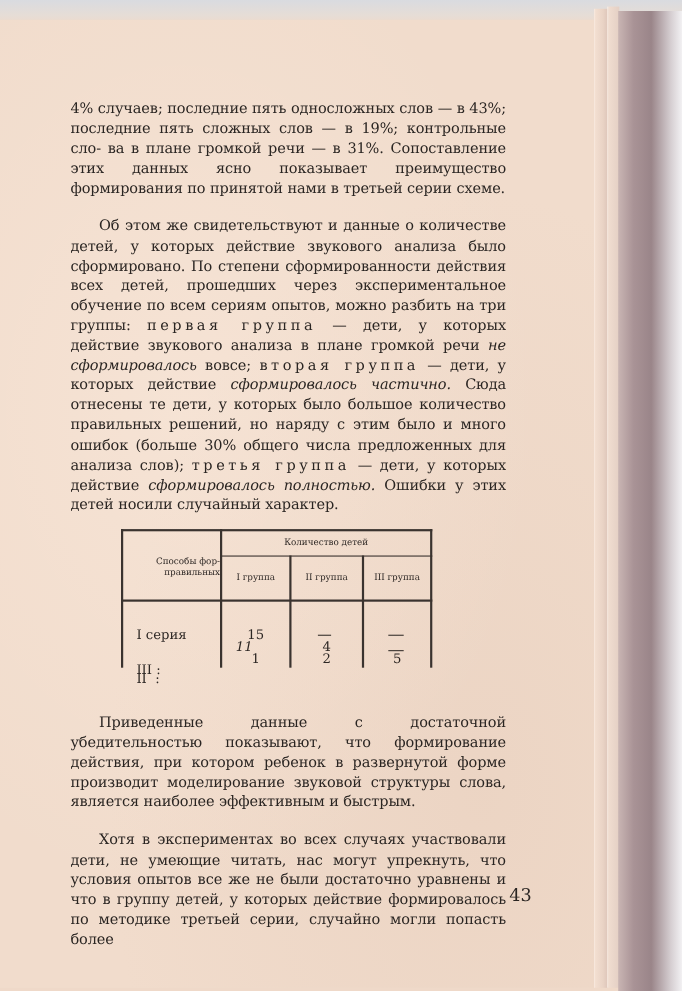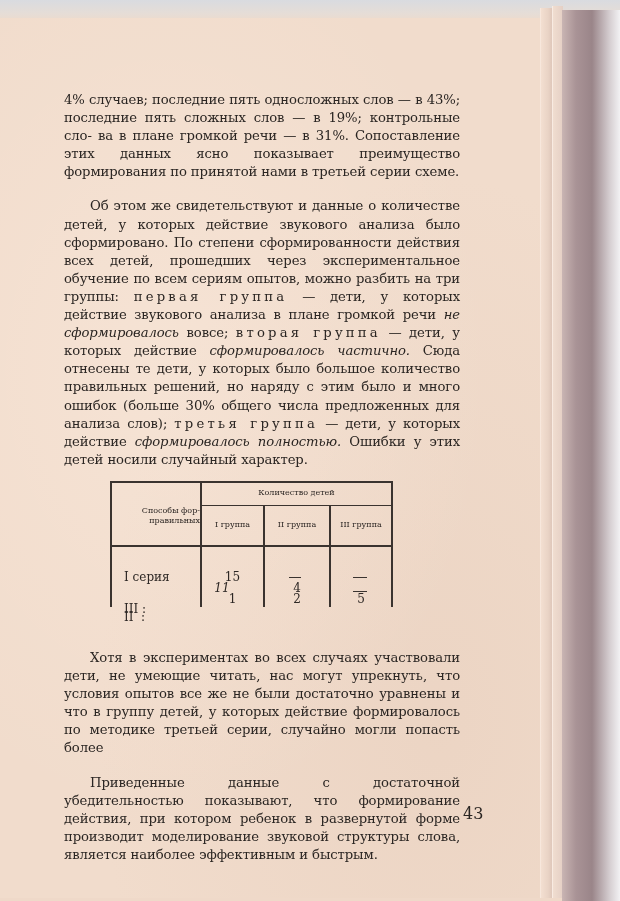--- a/index.html
+++ b/index.html
@@ -171,18 +171,18 @@
     <div class="dash" style="left:179px; top:96px; width:12px;"></div>
     <div class="num" style="left:155px; top:102px; width:64px;">4</div>
     <div class="num" style="left:155px; top:113px; width:64px;">2</div>
 
     <div class="dash" style="left:243px; top:96px; width:14px;"></div>
     <div class="dash" style="left:243px; top:110px; width:14px;"></div>
     <div class="num" style="left:221px; top:113px; width:60px;">5</div>
   </div>
 
   <div class="text-block" style="top:633px;">
+    <p class="indent">Приведенные данные с достаточной убедительностью показывают, что формирование действия, при котором ребенок в развернутой форме производит моделирование звуковой структуры слова, является наиболее эффективным и быстрым.</p>
     <p class="indent">Хотя в экспериментах во всех случаях участвовали дети, не умеющие читать, нас могут упрекнуть, что условия опытов все же не были достаточно уравнены и что в группу детей, у которых действие формировалось по методике третьей серии, случайно могли попасть более</p>
-    <p class="indent">Приведенные данные с достаточной убедительностью показывают, что формирование действия, при котором ребенок в развернутой форме производит моделирование звуковой структуры слова, является наиболее эффективным и быстрым.</p>
   </div>
 
   <div class="page-num">43</div>
 </div>
 
 </body></html>

